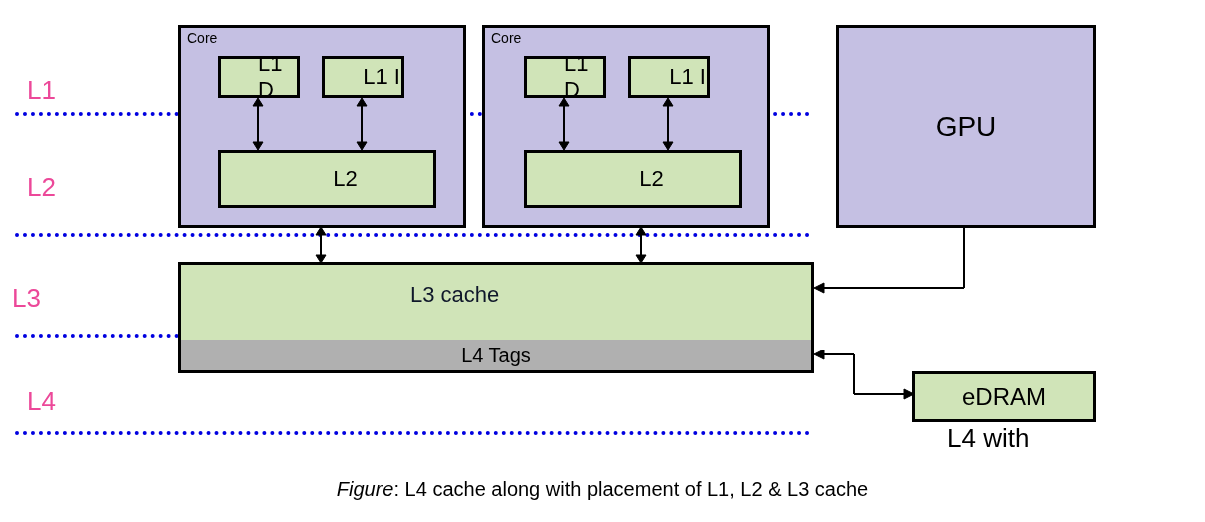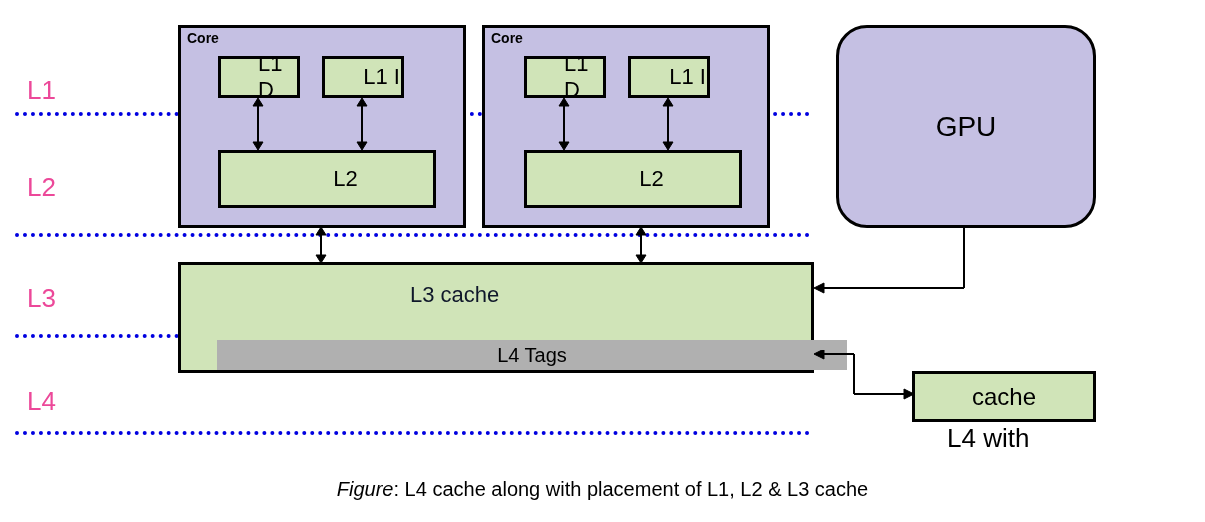--- a/index.html
+++ b/index.html
@@ -23,21 +23,21 @@
     .core-box {
       position: absolute;
       background: #c5c0e3;
       border: 3px solid #000;
     }
     .core-label {
       position: absolute;
       top: 2px;
       left: 6px;
       font-size: 14px;
-      font-weight: bold;
+      font-weight: normal;
     }
     .cache-box {
       position: absolute;
       background: #d0e4b8;
       border: 3px solid #000;
       display: flex;
       align-items: center;
       justify-content: center;
       font-size: 22px;
       padding-left: 37px;
@@ -98,21 +98,21 @@
       position: absolute;
       stroke: #000;
       fill: #000;
     }
   </style>
 </head>
 <body>
 
 <div class="level-label" style="left:27px; top:75px;">L1</div>
 <div class="level-label" style="left:27px; top:172px;">L2</div>
-<div class="level-label" style="left:27px; top:283px;">L3</div>
+<div class="level-label" style="left:12px; top:283px;">L3</div>
 <div class="level-label" style="left:27px; top:386px;text-align:right;">L4</div>
 
 <div class="divider" style="top:112px; width:795px;"></div>
 <div class="divider" style="top:233px; width:795px;"></div>
 <div class="divider" style="top:334px; width:795px;"></div>
 <div class="divider" style="top:431px; width:795px;"></div>
 
 <div class="core-box" style="left:178px; top:25px; width:288px; height:203px;">
   <div class="core-label">Core</div>
 </div>
@@ -121,26 +121,26 @@
 <div class="cache-box" style="left:218px; top:150px; width:218px; height:58px;">L2</div>
 
 <div class="core-box" style="left:482px; top:25px; width:288px; height:203px;">
   <div class="core-label">Core</div>
 </div>
 <div class="cache-box" style="left:524px; top:56px; width:82px; height:42px;">L1 D</div>
 <div class="cache-box" style="left:628px; top:56px; width:82px; height:42px;">L1 I</div>
 <div class="cache-box" style="left:524px; top:150px; width:218px; height:58px;">L2</div>
 
 <div class="l3-box" style="left:178px; top:262px; width:636px; height:111px;"></div>
-<div class="l4tags" style="left:181px; top:340px; width:630px; height:30px;margin-left:36px;">L4 Tags</div>
+<div class="l4tags" style="left:181px; top:340px; width:630px; height:30px;">L4 Tags</div>
 <div class="l3-label" style="left:410px; top:282px;">L3 cache</div>
 
-<div class="gpu-box" style="left:836px; top:25px; width:260px; height:203px;border-radius:31px;">GPU</div>
+<div class="gpu-box" style="left:836px; top:25px; width:260px; height:203px;">GPU</div>
 
-<div class="edram-box" style="left:912px; top:371px; width:184px; height:51px;">cache</div>
+<div class="edram-box" style="left:912px; top:371px; width:184px; height:51px;">eDRAM</div>
 <div class="l4cache-label" style="left:947px; top:423px;">L4 with</div>
 
 <svg class="double-arrow" style="left:251px; top:98px;" width="14" height="52">
   <line x1="7" y1="6" x2="7" y2="46" stroke-width="2"></line>
   <polygon points="7,0 2,8 12,8"></polygon>
   <polygon points="7,52 2,44 12,44"></polygon>
 </svg>
 <svg class="double-arrow" style="left:355px; top:98px;" width="14" height="52">
   <line x1="7" y1="6" x2="7" y2="46" stroke-width="2"></line>
   <polygon points="7,0 2,8 12,8"></polygon>

